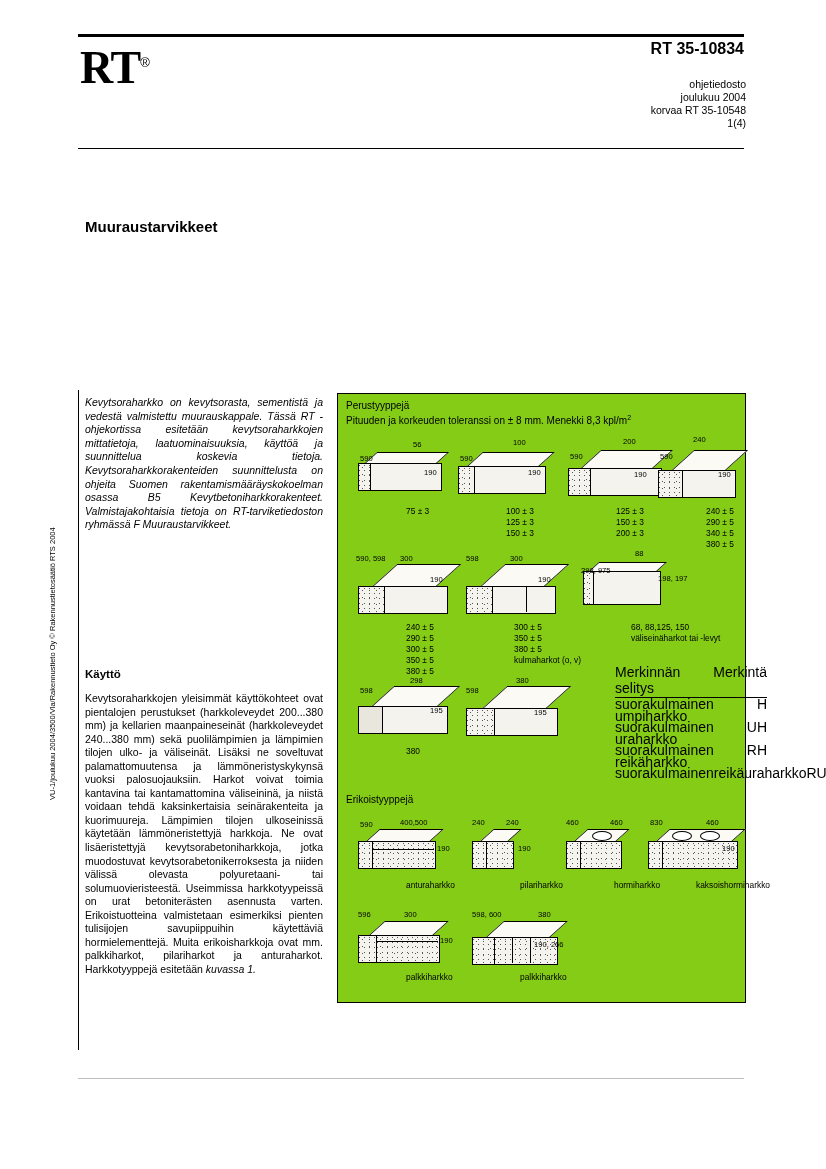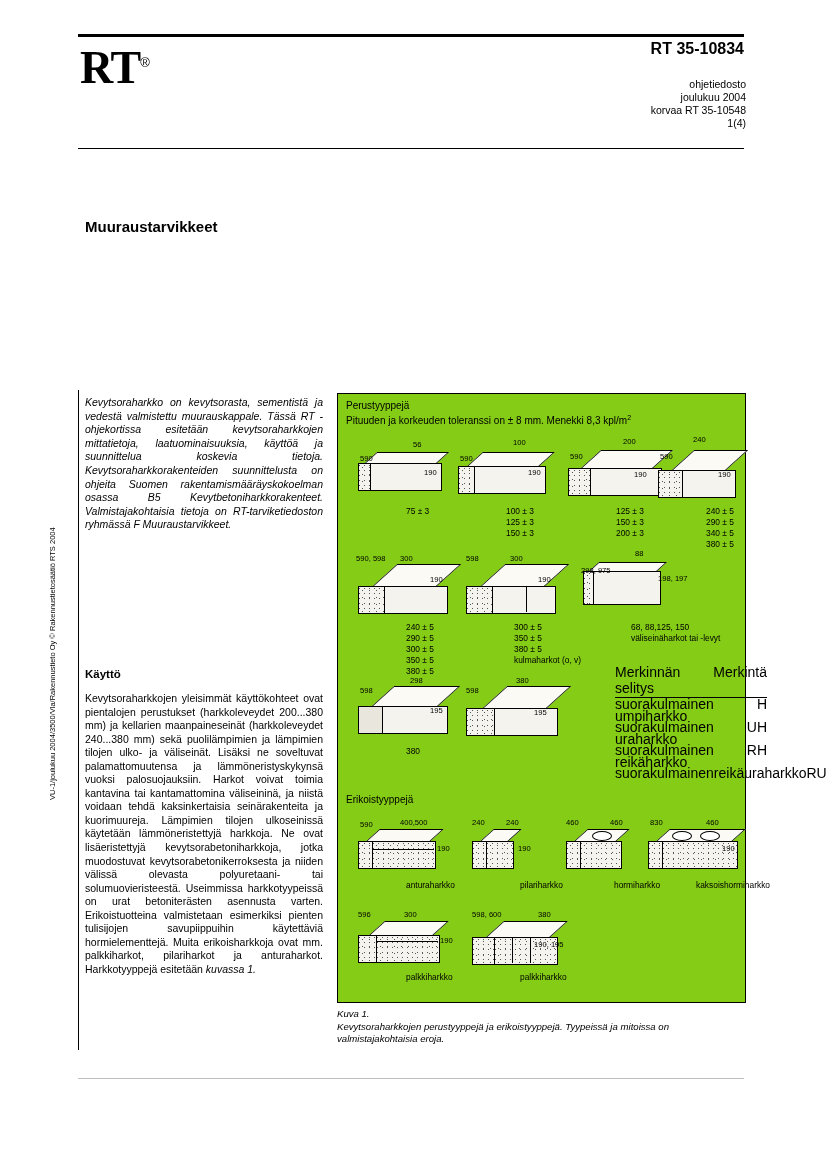--- a/index.html
+++ b/index.html
@@ -360,24 +360,20 @@
 
     <div class="blk" style="left:134px;top:527px;">
       <div class="topface" style="left:22px;top:0;width:62px;height:16px;transform:skewX(-48deg);"></div>
       <div class="dots" style="left:0;top:16px;width:22px;height:26px;"></div>
       <div class="dots" style="left:22px;top:16px;width:62px;height:26px;"></div>
       <div class="vline" style="left:40px;top:16px;height:26px;"></div>
       <div class="vline" style="left:58px;top:16px;height:26px;"></div>
     </div>
     <div class="lbl" style="left:134px;top:516px;">598, 600</div>
     <div class="lbl" style="left:200px;top:516px;">380</div>
-    <div class="lbl" style="left:196px;top:546px;">190, 195</div>
+    <div class="lbl" style="left:196px;top:546px;">190, 266</div>
     <div class="cap" style="left:134px;top:578px;">palkkiharkko</div>
 
   </div>
 
-  <div class="figcap">
-    <span class="c1">Kuva 1.</span><br>
-    <span>Kevytsoraharkkojen perustyyppejä ja erikoistyyppejä. Tyypeissä ja mitoissa on valmistajakohtaisia eroja.</span>
-  </div>
 
   <div class="bottomrule"></div>
 </div>
 
 </body></html>

